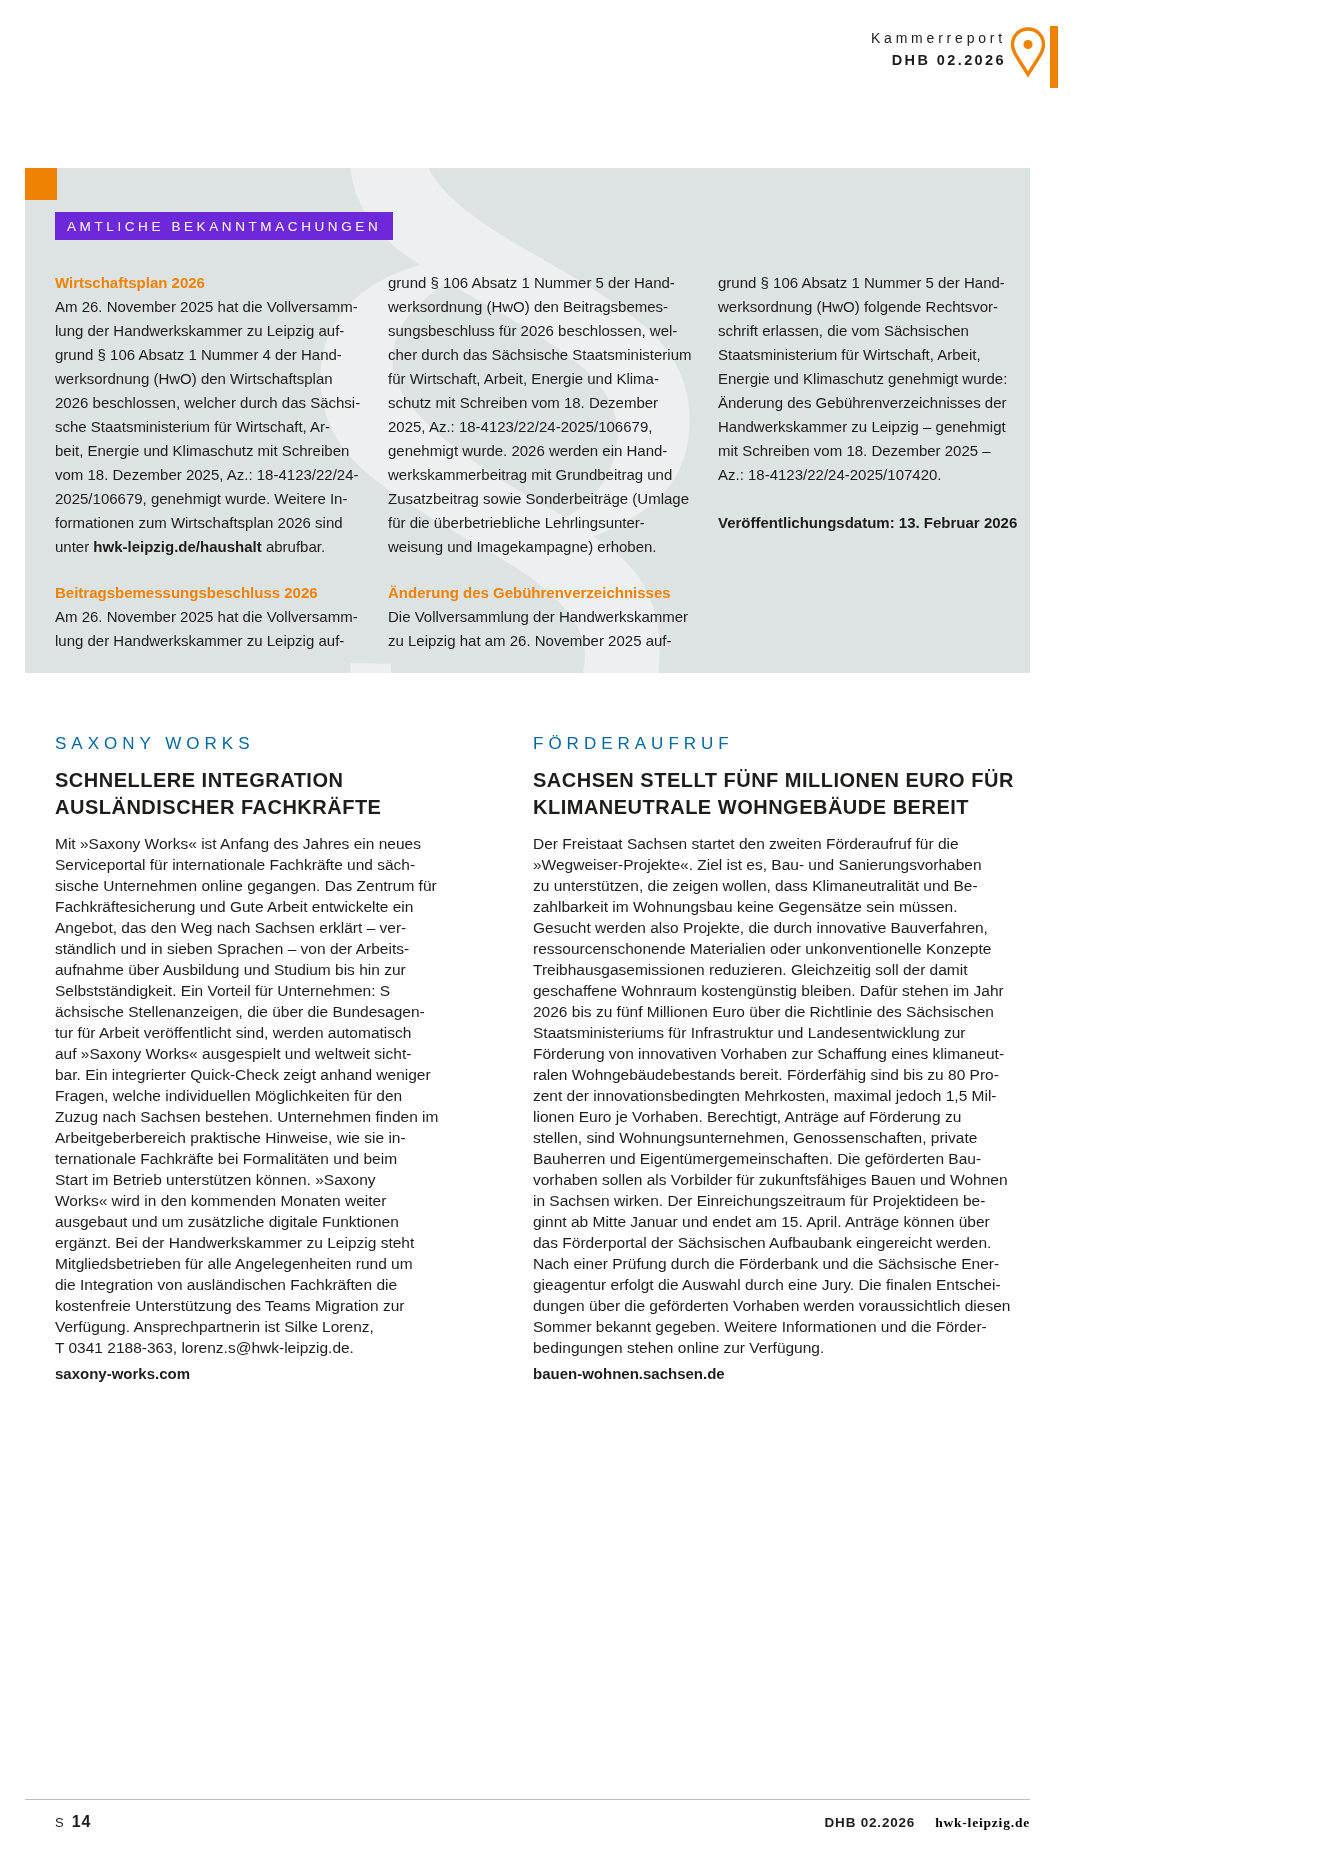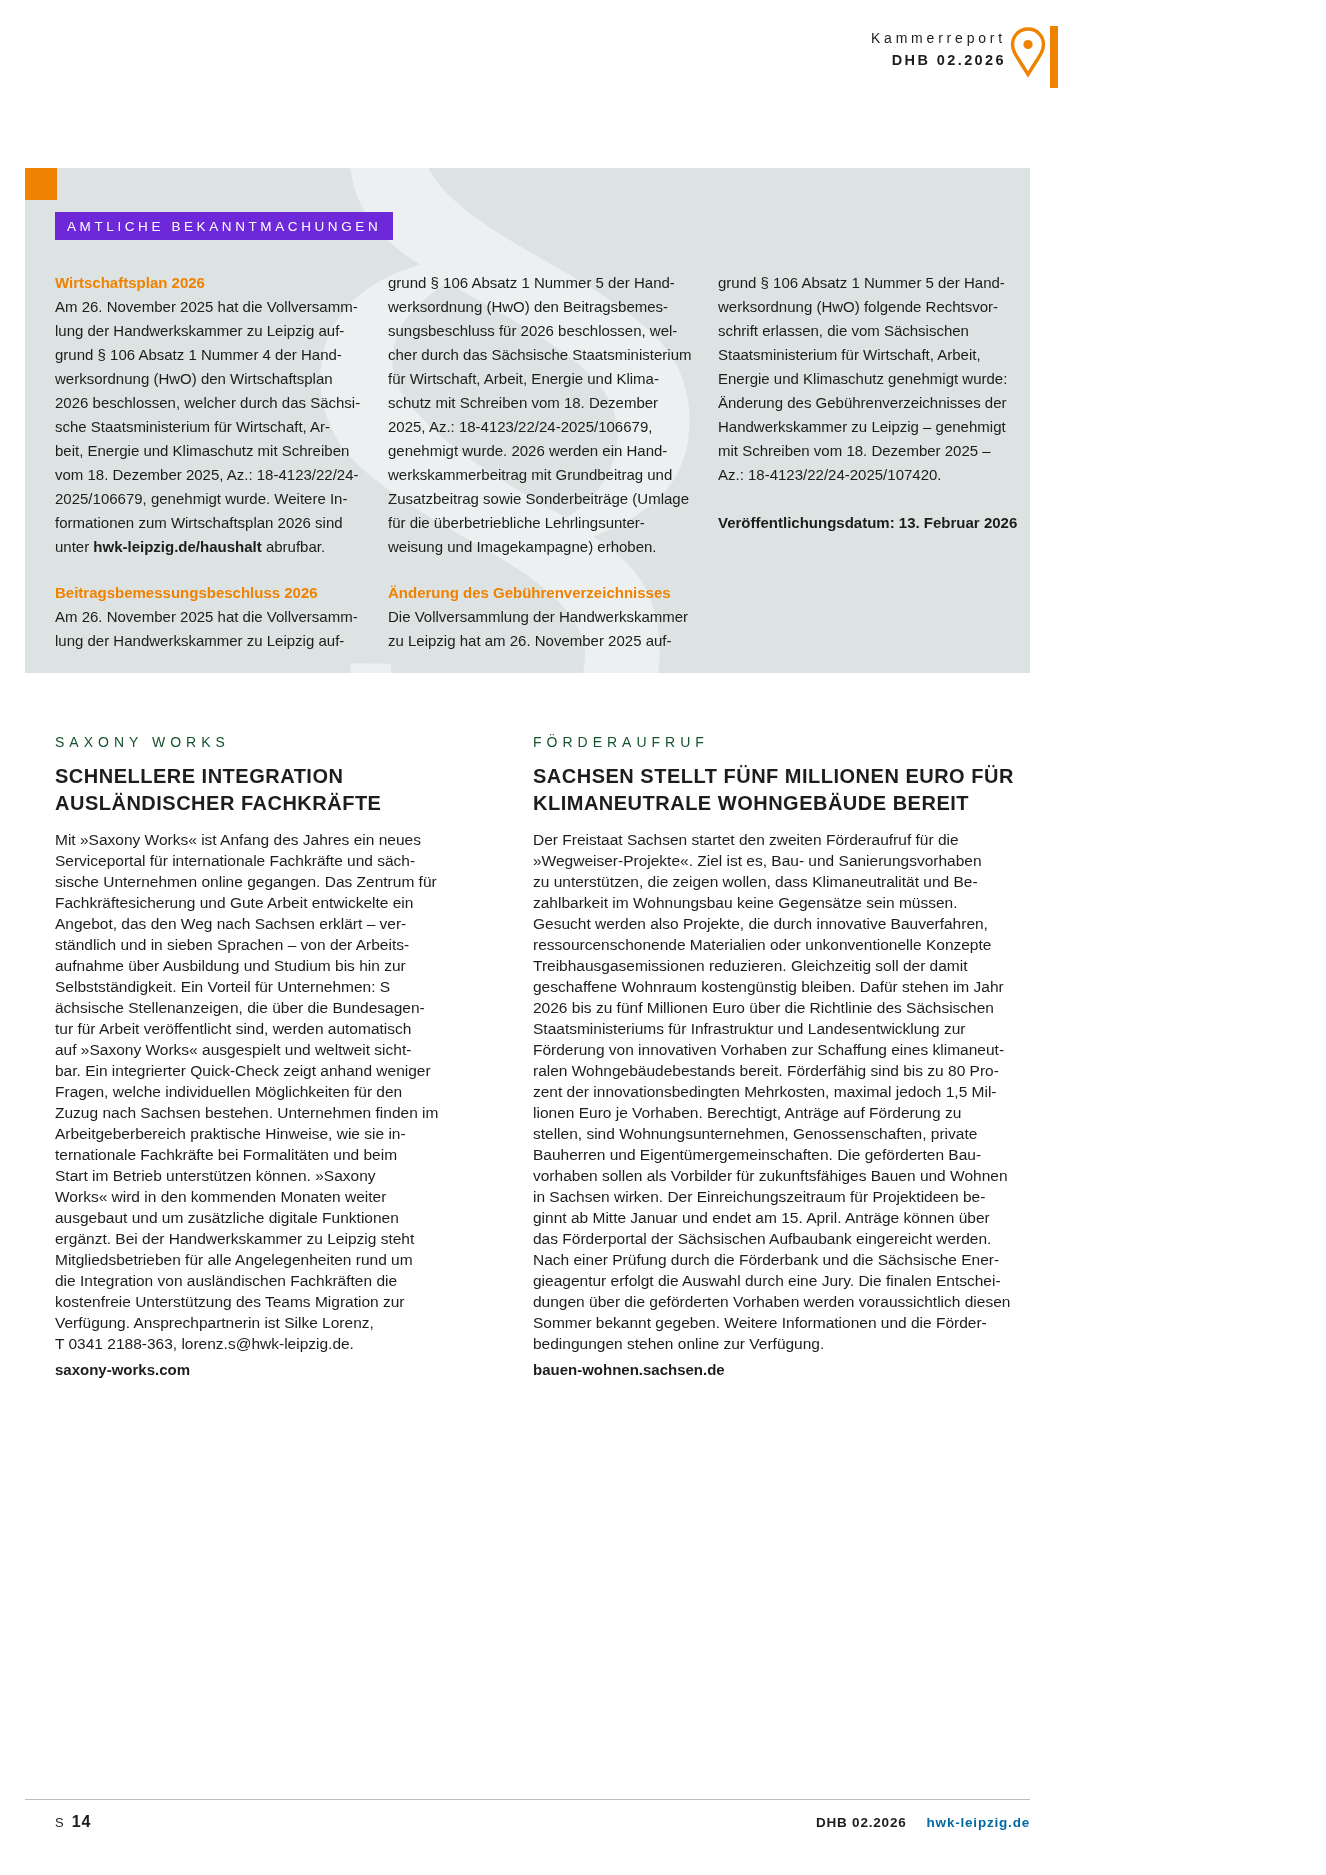--- a/index.html
+++ b/index.html
@@ -35,37 +35,37 @@
   .ann-p { margin:0; white-space:pre; }
   .inline-link { font-weight:700; color:inherit; text-decoration:none; }
   .ann-note { margin:22px 0 0; font-weight:700; white-space:pre; }
   .ann-date { margin:24px 0 0; font-weight:700; }
 
   
   .articles { position:absolute; left:55px; top:734px; width:975px; height:760px; }
   .article { position:absolute; top:0; }
   .a0 { left:0; width:415px; }
   .a1 { left:478px; width:500px; }
-  .kicker { font-size:14px; letter-spacing:5px; color:#14532d; }
+  .kicker { font-size:17px; letter-spacing:5px; color:#0369a1; }
   .headline { margin:13px 0 0; font-size:20px; line-height:27px; font-weight:700;
     letter-spacing:0.5px; white-space:pre; color:#1D1D1B; }
   .art-body { margin:12px 0 0; font-size:15.5px; line-height:21px; white-space:pre; }
   .art-link { display:inline-block; margin-top:7px; font-weight:700; font-size:15px;
     color:#1D1D1B; text-decoration:none; }
 
   
   .footer { position:absolute; left:25px; top:1799px; width:1005px;
     border-top:1px solid #B9BEC0; padding-top:13px;
     display:flex; justify-content:space-between; align-items:baseline; }
   .page-no { display:flex; align-items:baseline; gap:7px; padding-left:30px; }
   .page-prefix { font-size:13px; letter-spacing:1px; }
   .page-num { font-size:16px; font-weight:700; letter-spacing:1px; }
   .footer-right { display:flex; align-items:baseline; gap:20px;
     font-weight:700; font-size:13.5px; letter-spacing:0.8px; }
-  .footer-site { color:#0369a1; }
+  .footer-site { color:#000000;font-family:Liberation Serif, serif; }
 </style>
 </head>
 <body>
 
 <div class="page">
 
   <header class="masthead">
     <div class="mast-text">
       <div class="mast-kicker">Kammerreport</div>
       <div class="mast-issue">DHB 02.2026</div>

